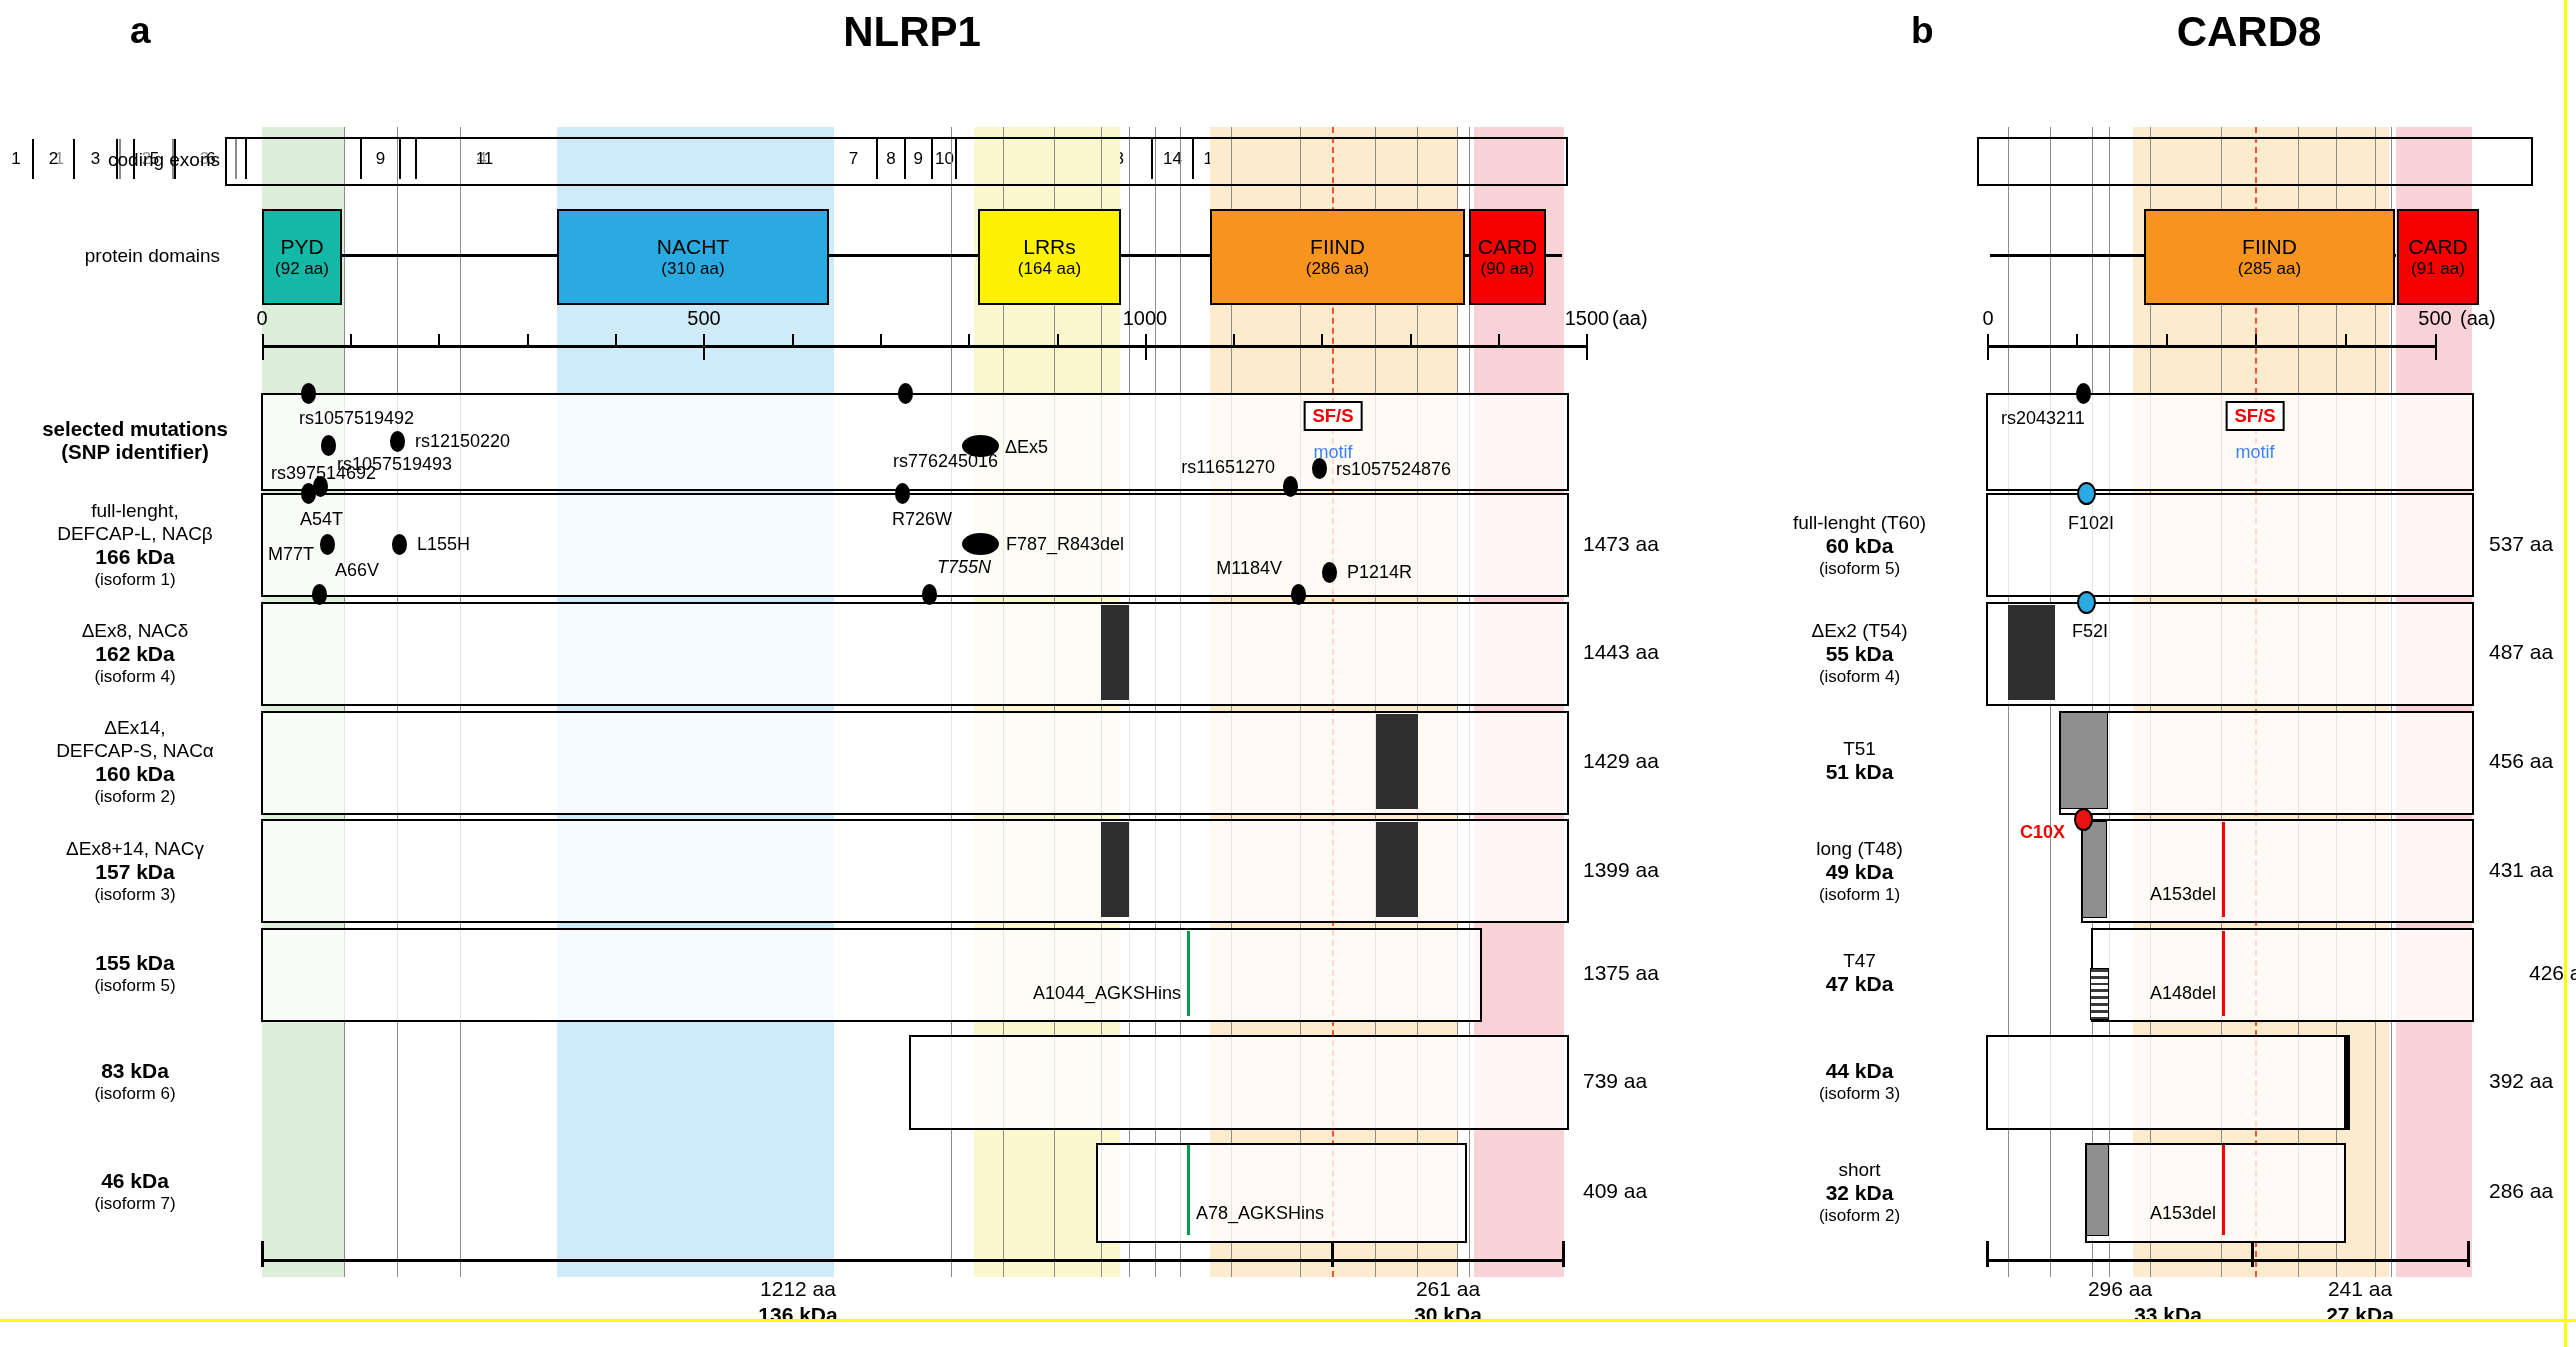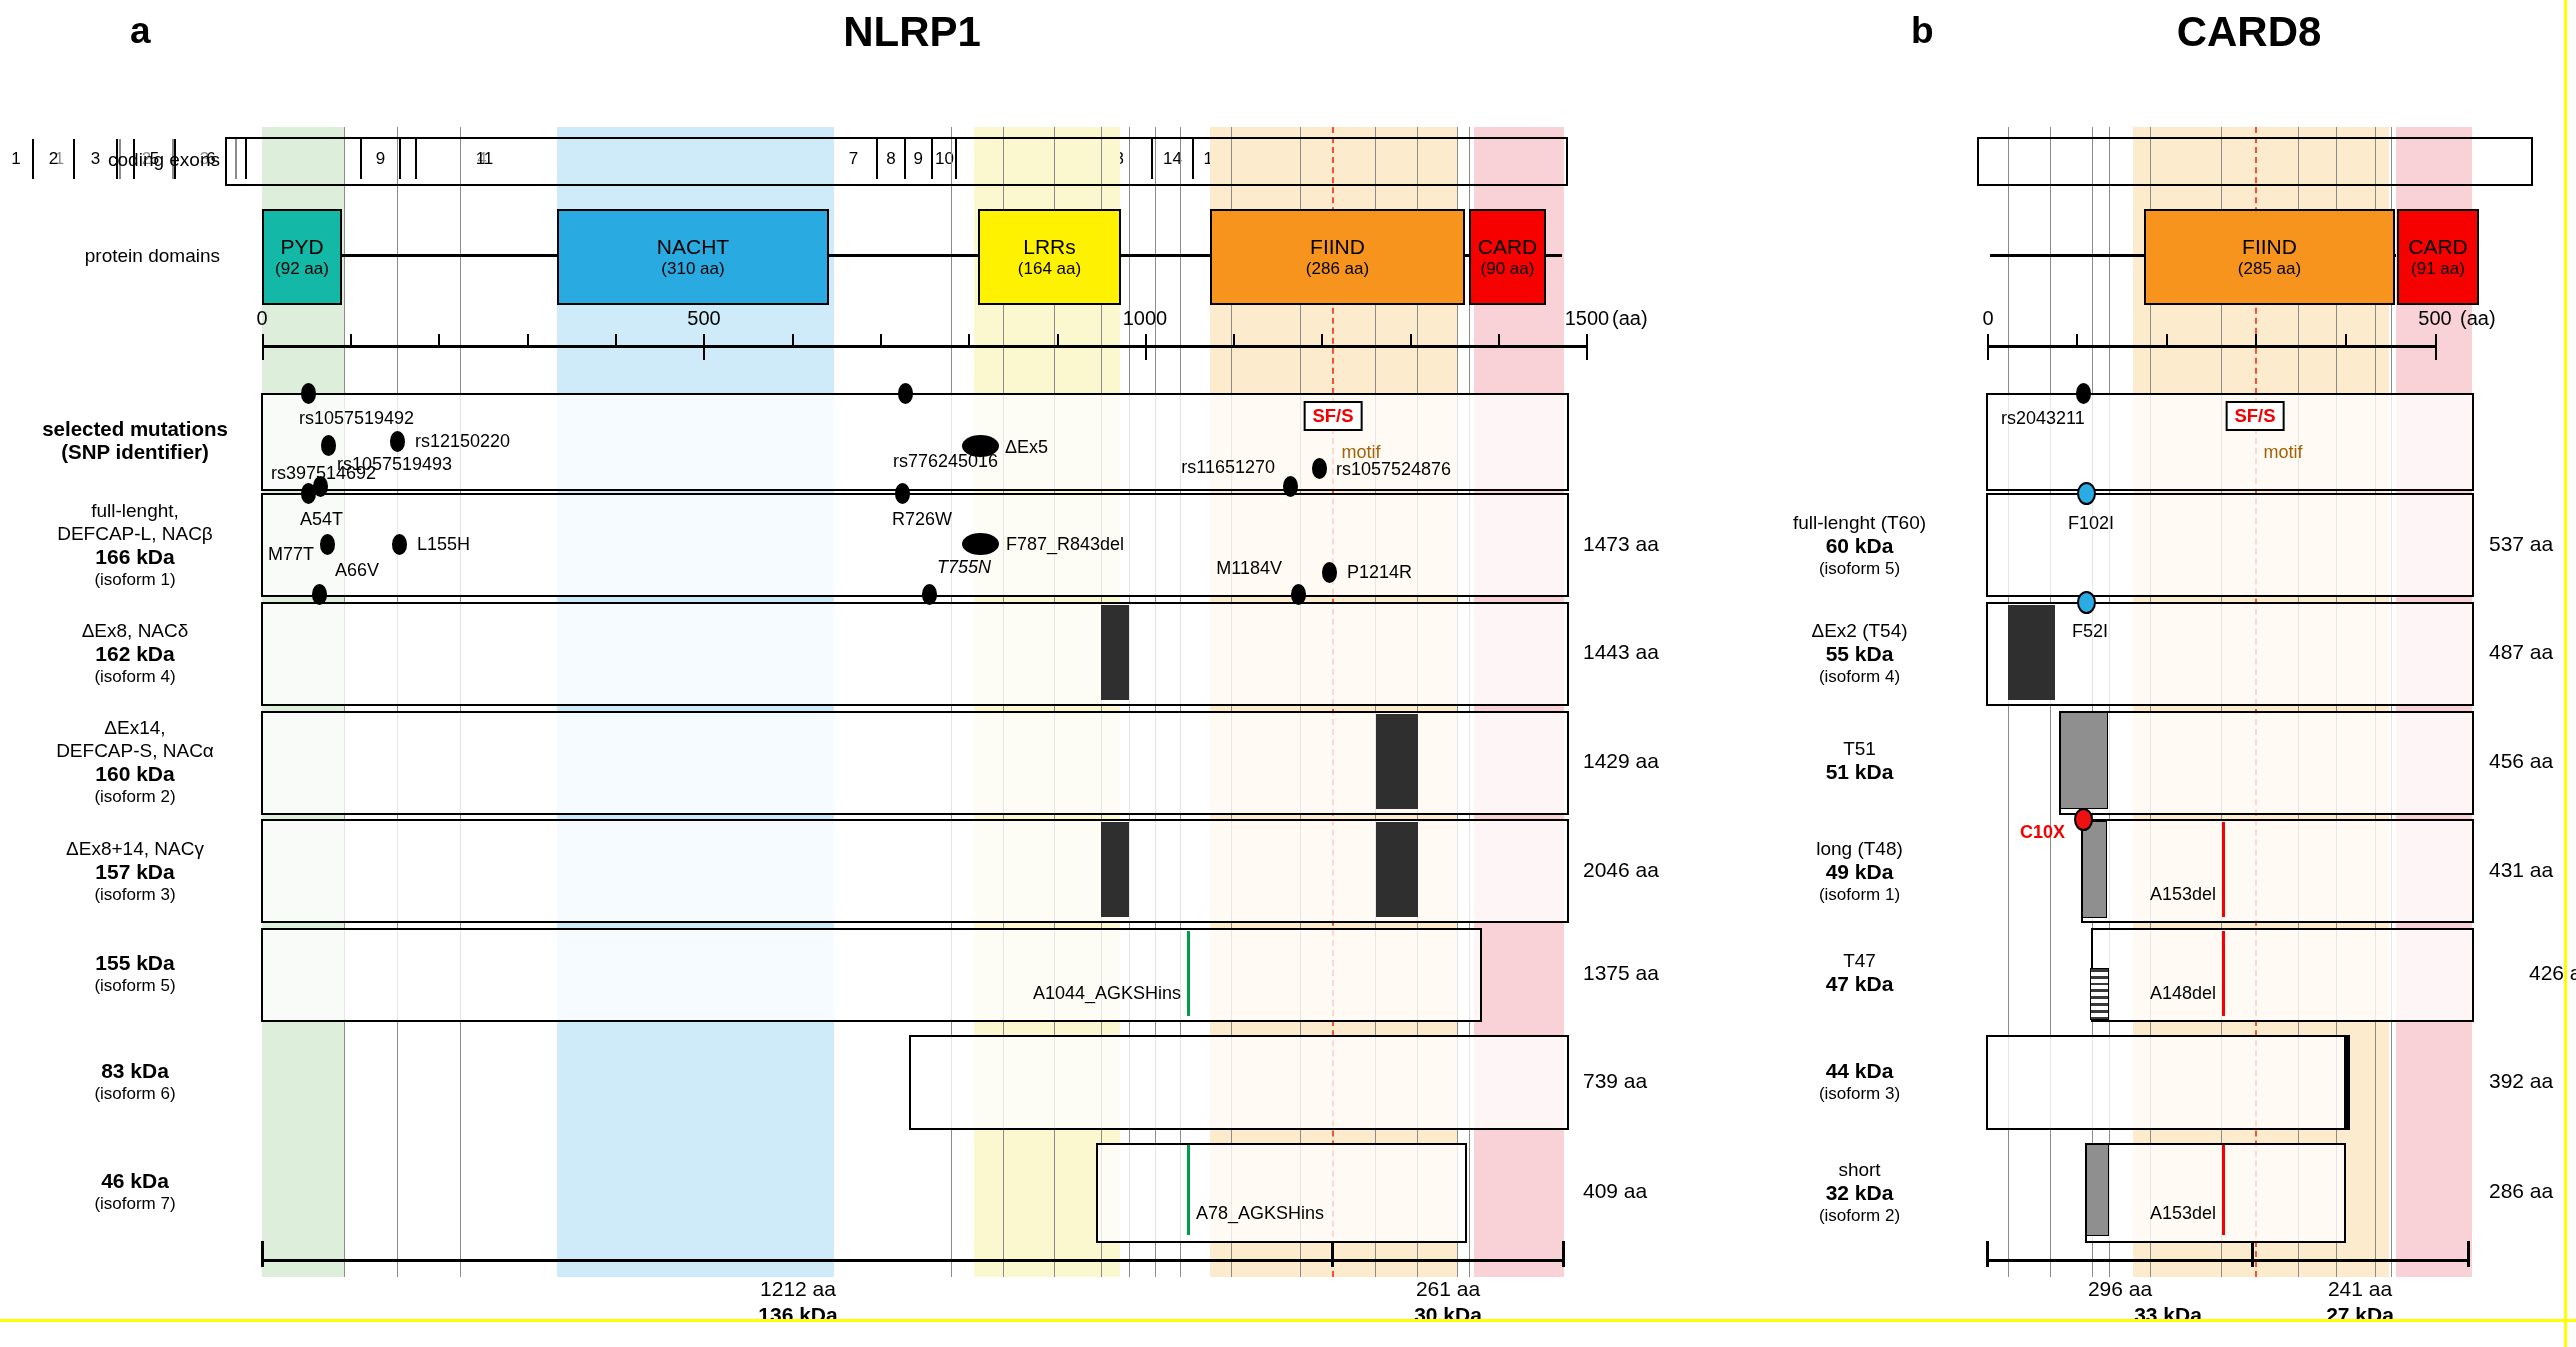--- a/index.html
+++ b/index.html
@@ -33,21 +33,21 @@
   .mlabel{position:absolute;font-size:18px;white-space:nowrap;z-index:8;}
   .side-label{position:absolute;font-size:19px;white-space:nowrap;z-index:8;}
   .rowlab{position:absolute;text-align:center;z-index:8;}
   .rowlab .ln{font-size:19px;line-height:23px;}
   .rowlab .kda{font-size:21px;font-weight:bold;line-height:24.6px;}
   .rowlab .iso{font-size:17px;line-height:19px;}
   .rowlab.boldlines .ln{font-weight:bold;font-size:20.5px;}
   .aa-label{position:absolute;font-size:21px;white-space:nowrap;z-index:8;}
   .sfs-box{position:absolute;border:2.1px solid #000;background:rgba(255,255,255,0.92);
            color:#f40000;font-weight:bold;font-size:18.5px;padding:2.1px 6.8px;z-index:8;transform:translateX(-50%);}
-  .sfs-motif{position:absolute;color:#a16207;font-size:18px;z-index:8;transform:translateX(-50%);margin-left:28px;}
+  .sfs-motif{position:absolute;color:#3b82f6;font-size:18px;z-index:8;transform:translateX(-50%);}
   .panel-letter{position:absolute;font-size:37px;font-weight:bold;z-index:9;}
   .panel-title{position:absolute;font-size:42px;font-weight:bold;transform:translateX(-50%);z-index:9;}
   .br-line{position:absolute;height:2.7px;background:#000;z-index:6;}
   .br-tick{position:absolute;width:2.7px;height:26px;background:#000;z-index:6;}
   .br-t1{position:absolute;font-size:21px;transform:translateX(-50%);z-index:8;}
   .br-t2{position:absolute;font-size:21px;font-weight:bold;transform:translateX(-50%);z-index:8;}
   .frame{position:absolute;background:#ffff00;z-index:10;}
 </style>
 </head>
 <body>
@@ -208,21 +208,21 @@
       </div>
       <div class="aa-label" style="left: 1583px; top: 761px; transform: translateY(-50%);">1429 aa</div>
       <div class="rowbox" style="left: 261px; top: 819px; width: 1304px; height: 100px;"></div>
       <div class="blockD" style="left: 1101px; top: 822px; width: 28px; height: 95px;"></div>
       <div class="blockD" style="left: 1376px; top: 822px; width: 42px; height: 95px;"></div>
       <div class="rowlab" style="left: 22px; width: 226px; top: 870px; transform: translateY(-50%);">
         <div class="ln">ΔEx8+14, NACγ</div>
         <div class="kda">157 kDa</div>
         <div class="iso">(isoform 3)</div>
       </div>
-      <div class="aa-label" style="left: 1583px; top: 870px; transform: translateY(-50%);">2046 aa</div>
+      <div class="aa-label" style="left: 1583px; top: 870px; transform: translateY(-50%);">1399 aa</div>
       <div class="rowbox" style="left: 261px; top: 928px; width: 1217px; height: 90px;"></div>
       <div class="vline" style="left: 1187px; top: 931px; height: 85px; background: rgb(0, 158, 73);"></div>
       <div class="mlabel" style="top: 983px; color: rgb(0, 0, 0); left: 1181px; transform: translateX(-100%);">A1044_AGKSHins</div>
       <div class="rowlab" style="left: 22px; width: 226px; top: 973px; transform: translateY(-50%);">
         <div class="kda">155 kDa</div>
         <div class="iso">(isoform 5)</div>
       </div>
       <div class="aa-label" style="left: 1583px; top: 973px; transform: translateY(-50%);">1375 aa</div>
       <div class="rowbox" style="left: 909px; top: 1035px; width: 656px; height: 91px;"></div>
       <div class="rowlab" style="left: 22px; width: 226px; top: 1081px; transform: translateY(-50%);">

